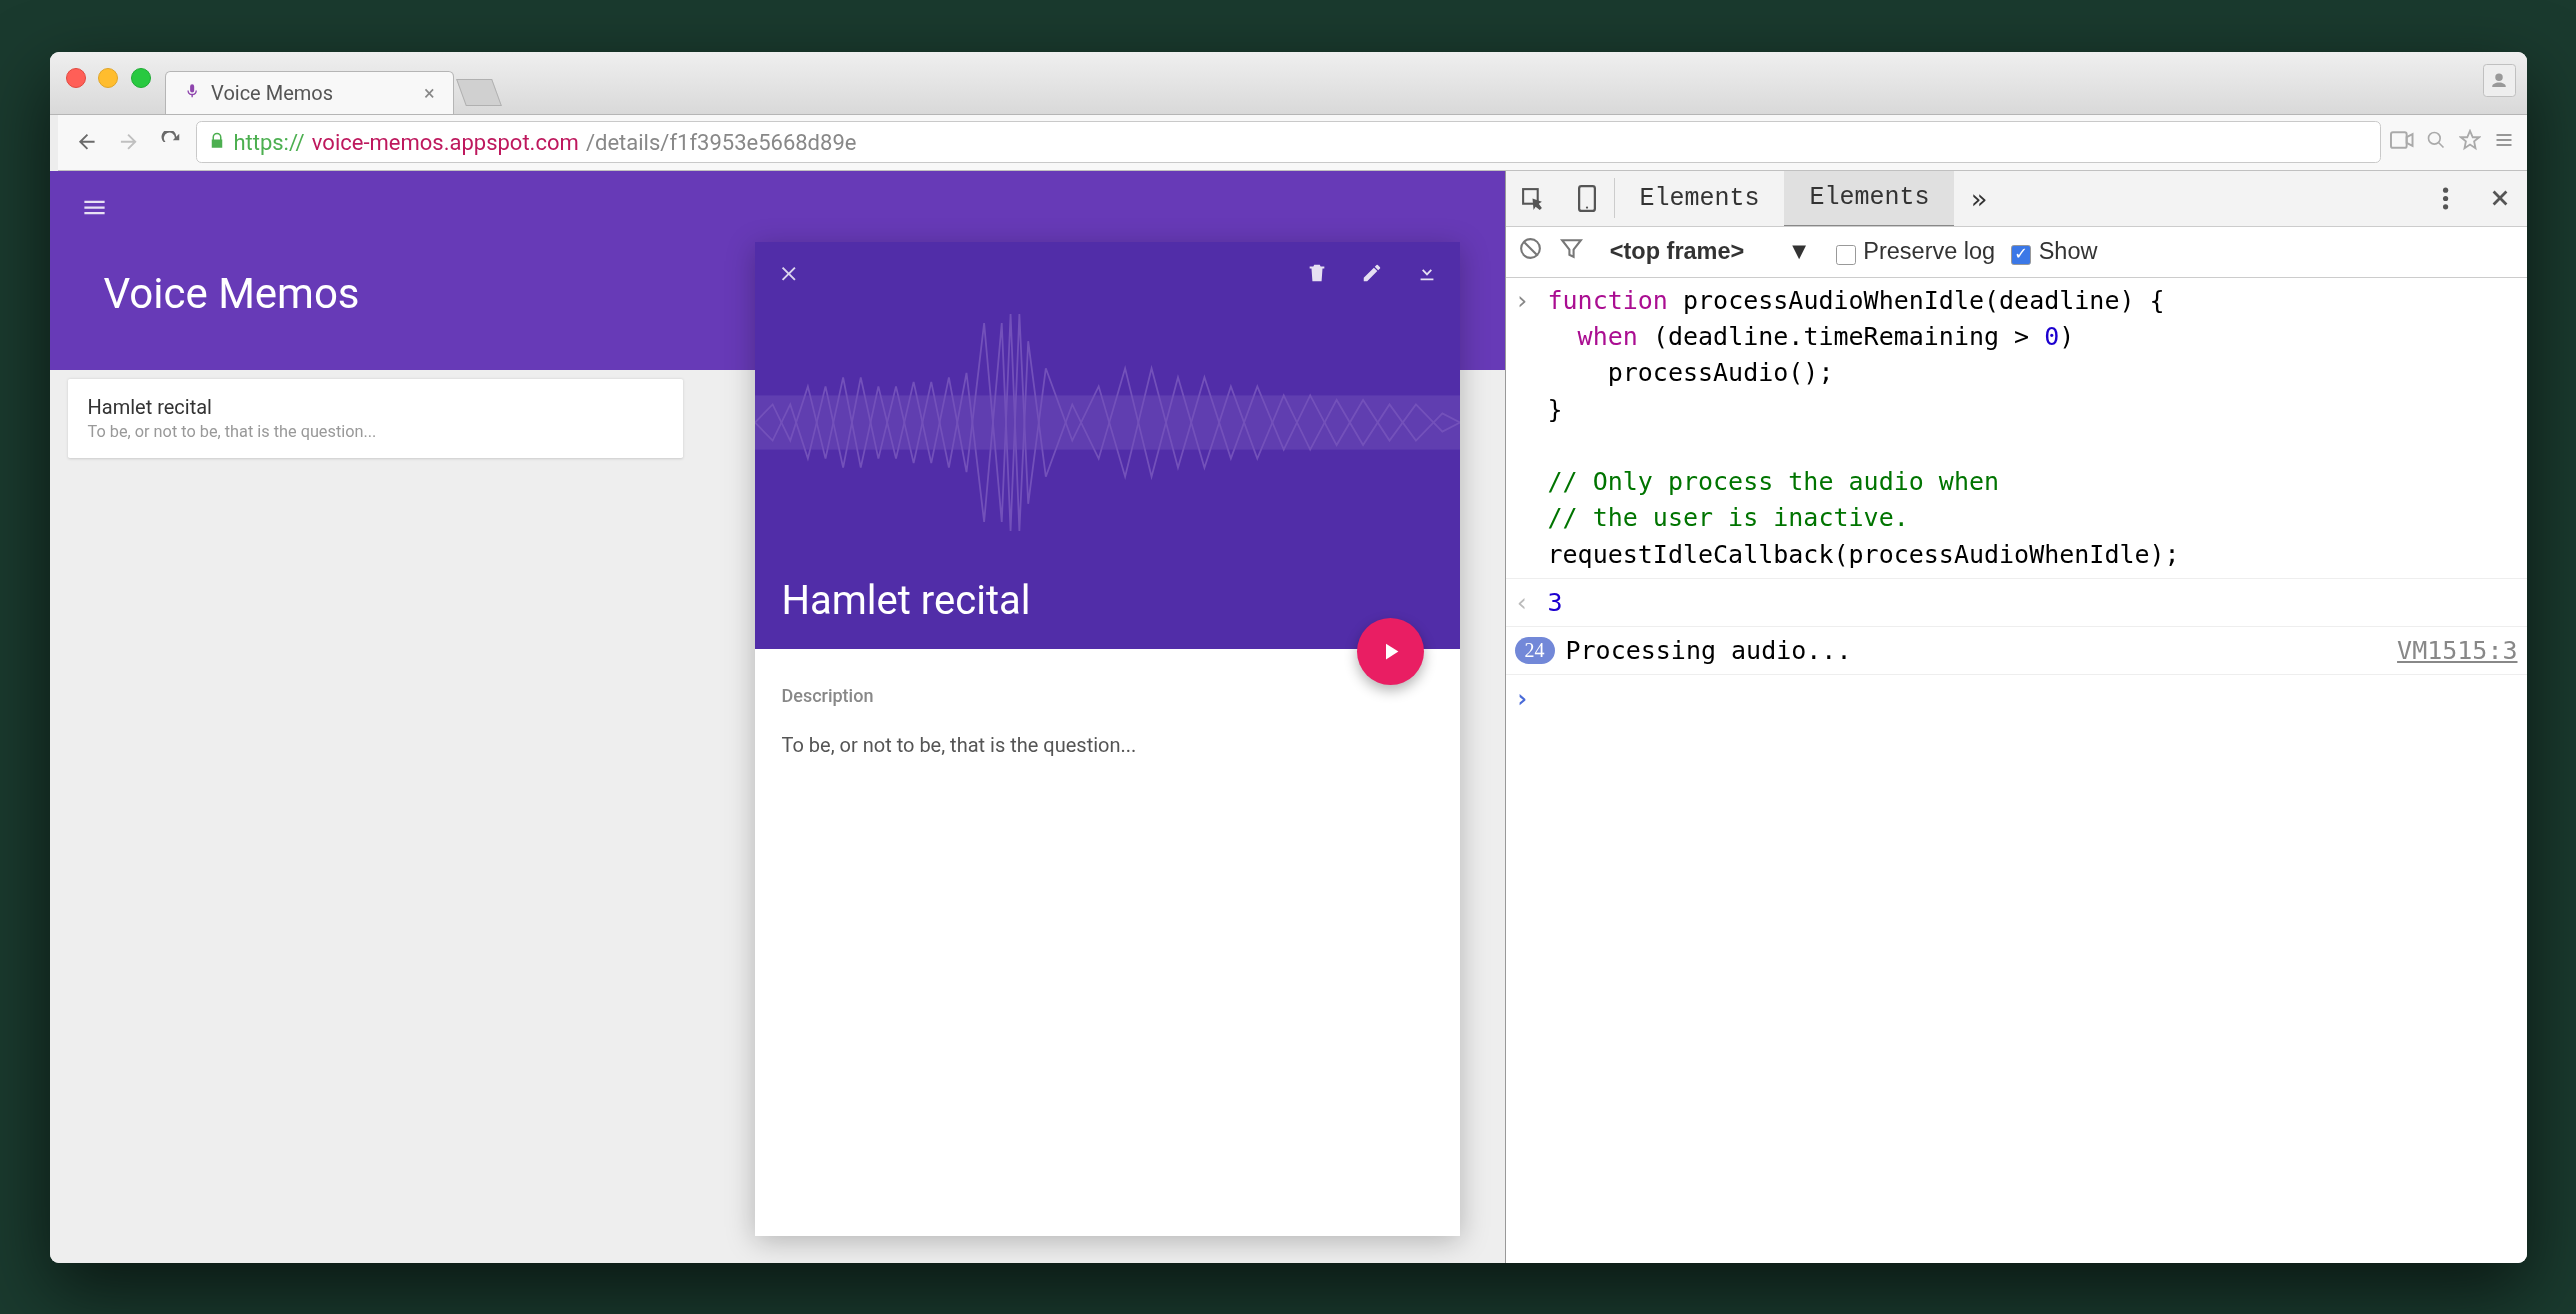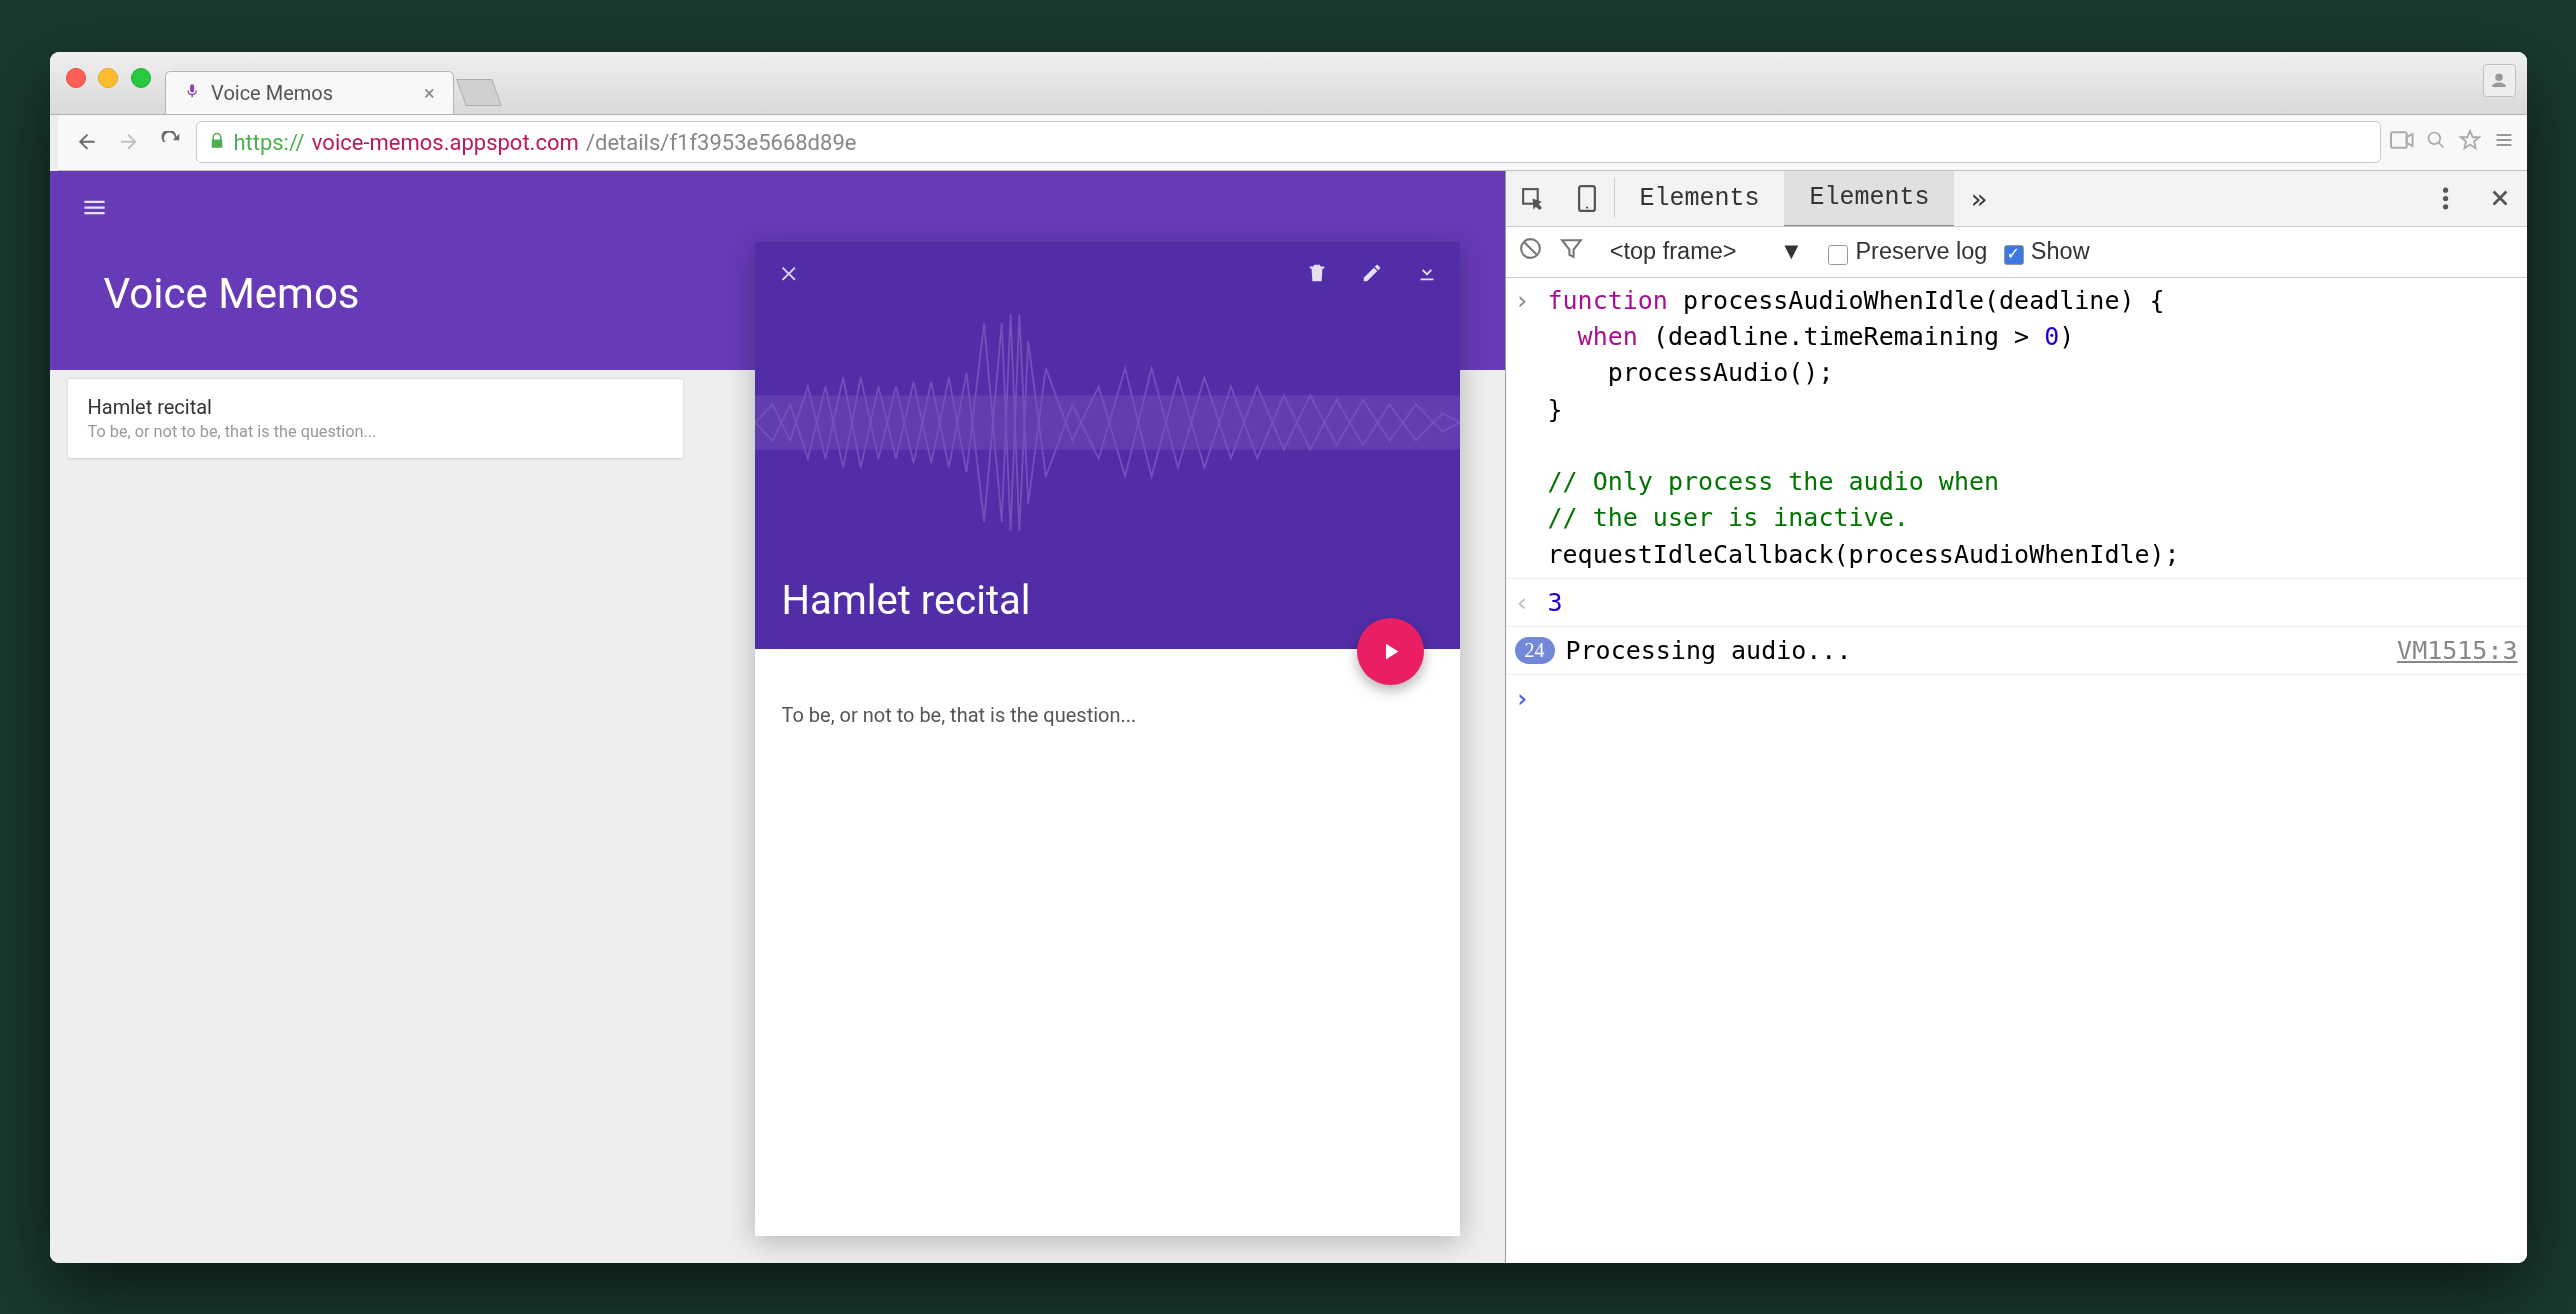--- a/index.html
+++ b/index.html
@@ -170,21 +170,21 @@
 .dt-tab-icon{width:54px;display:flex;align-items:center;justify-content:center;color:#555;cursor:pointer;}
 .dt-sep{width:0.9px;background:#ccc;margin:7.2px 0;}
 .dt-tab{padding:0 25px;display:flex;align-items:center;font-size:25px;color:#333;cursor:pointer;font-family:Liberation Mono, monospace;}
 .dt-tab.active{background:#e0e0e0;border-bottom:1.8px solid #888;}
 .dt-more{padding:0 16.3px;display:flex;align-items:center;font-size:27px;color:#333;cursor:pointer;}
 .dt-right{margin-left:auto;display:flex;}
 .dt-subtoolbar{
   height:51px;border-bottom:0.9px solid #ccc;display:flex;align-items:center;padding:0 12.7px;gap:16.3px;
   font-size:23.5px;font-family:-apple-system,sans-serif;color:#333;
 }
-.dt-filter-sel{display:flex;align-items:center;gap:7.2px;background:transparent;padding:3.6px 9px;}
+.dt-filter-sel{display:flex;align-items:center;gap:7.2px;background:transparent;padding:3.6px 9px;font-weight:bold;}
 .dt-chk{display:flex;align-items:flex-end;gap:7.2px;}
 .chk{width:20px;height:20px;border:0.9px solid #999;border-radius:2.7px;background:#fff;display:inline-block;}
 .chk.on{background:#3b78e7; position:relative;}
 .chk.on::after{content:"✓";position:absolute;left:1.8px;top:-1.8px;color:#fff;font-size:16.3px;}
 .dt-console{
   flex:1;overflow:auto;font-size:25px;line-height:1.45;
 }
 .con-row{display:flex;border-bottom:0.9px solid #eee;padding:5.4px 9px;}
 .con-gutter{width:33px;color:#bbb;flex-shrink:0;}
 .con-input-mark{color:#888;}
@@ -322,20 +322,21 @@
             </svg>
           </div>
           <div class="detail-title">Hamlet recital</div>
         </div>
         <div class="play-fab">
           <svg width="27" height="27" viewBox="0 0 24 24">
               <path fill="#fff" d="M8 5v14l11-7z"></path>
             </svg>
         </div>
         <div class="detail-body">
+          <div class="desc-label">Description</div>
           <div class="desc-text">To be, or not to be, that is the question...</div>
         </div>
       </div>
     </div>
 
     <div class="devtools">
       <div class="dt-tabs">
         <div class="dt-tab-icon">
           <svg width="25" height="25" viewBox="0 0 24 24">
               <rect x="3" y="3" width="14" height="14" fill="none" stroke="#555" stroke-width="2"></rect>

